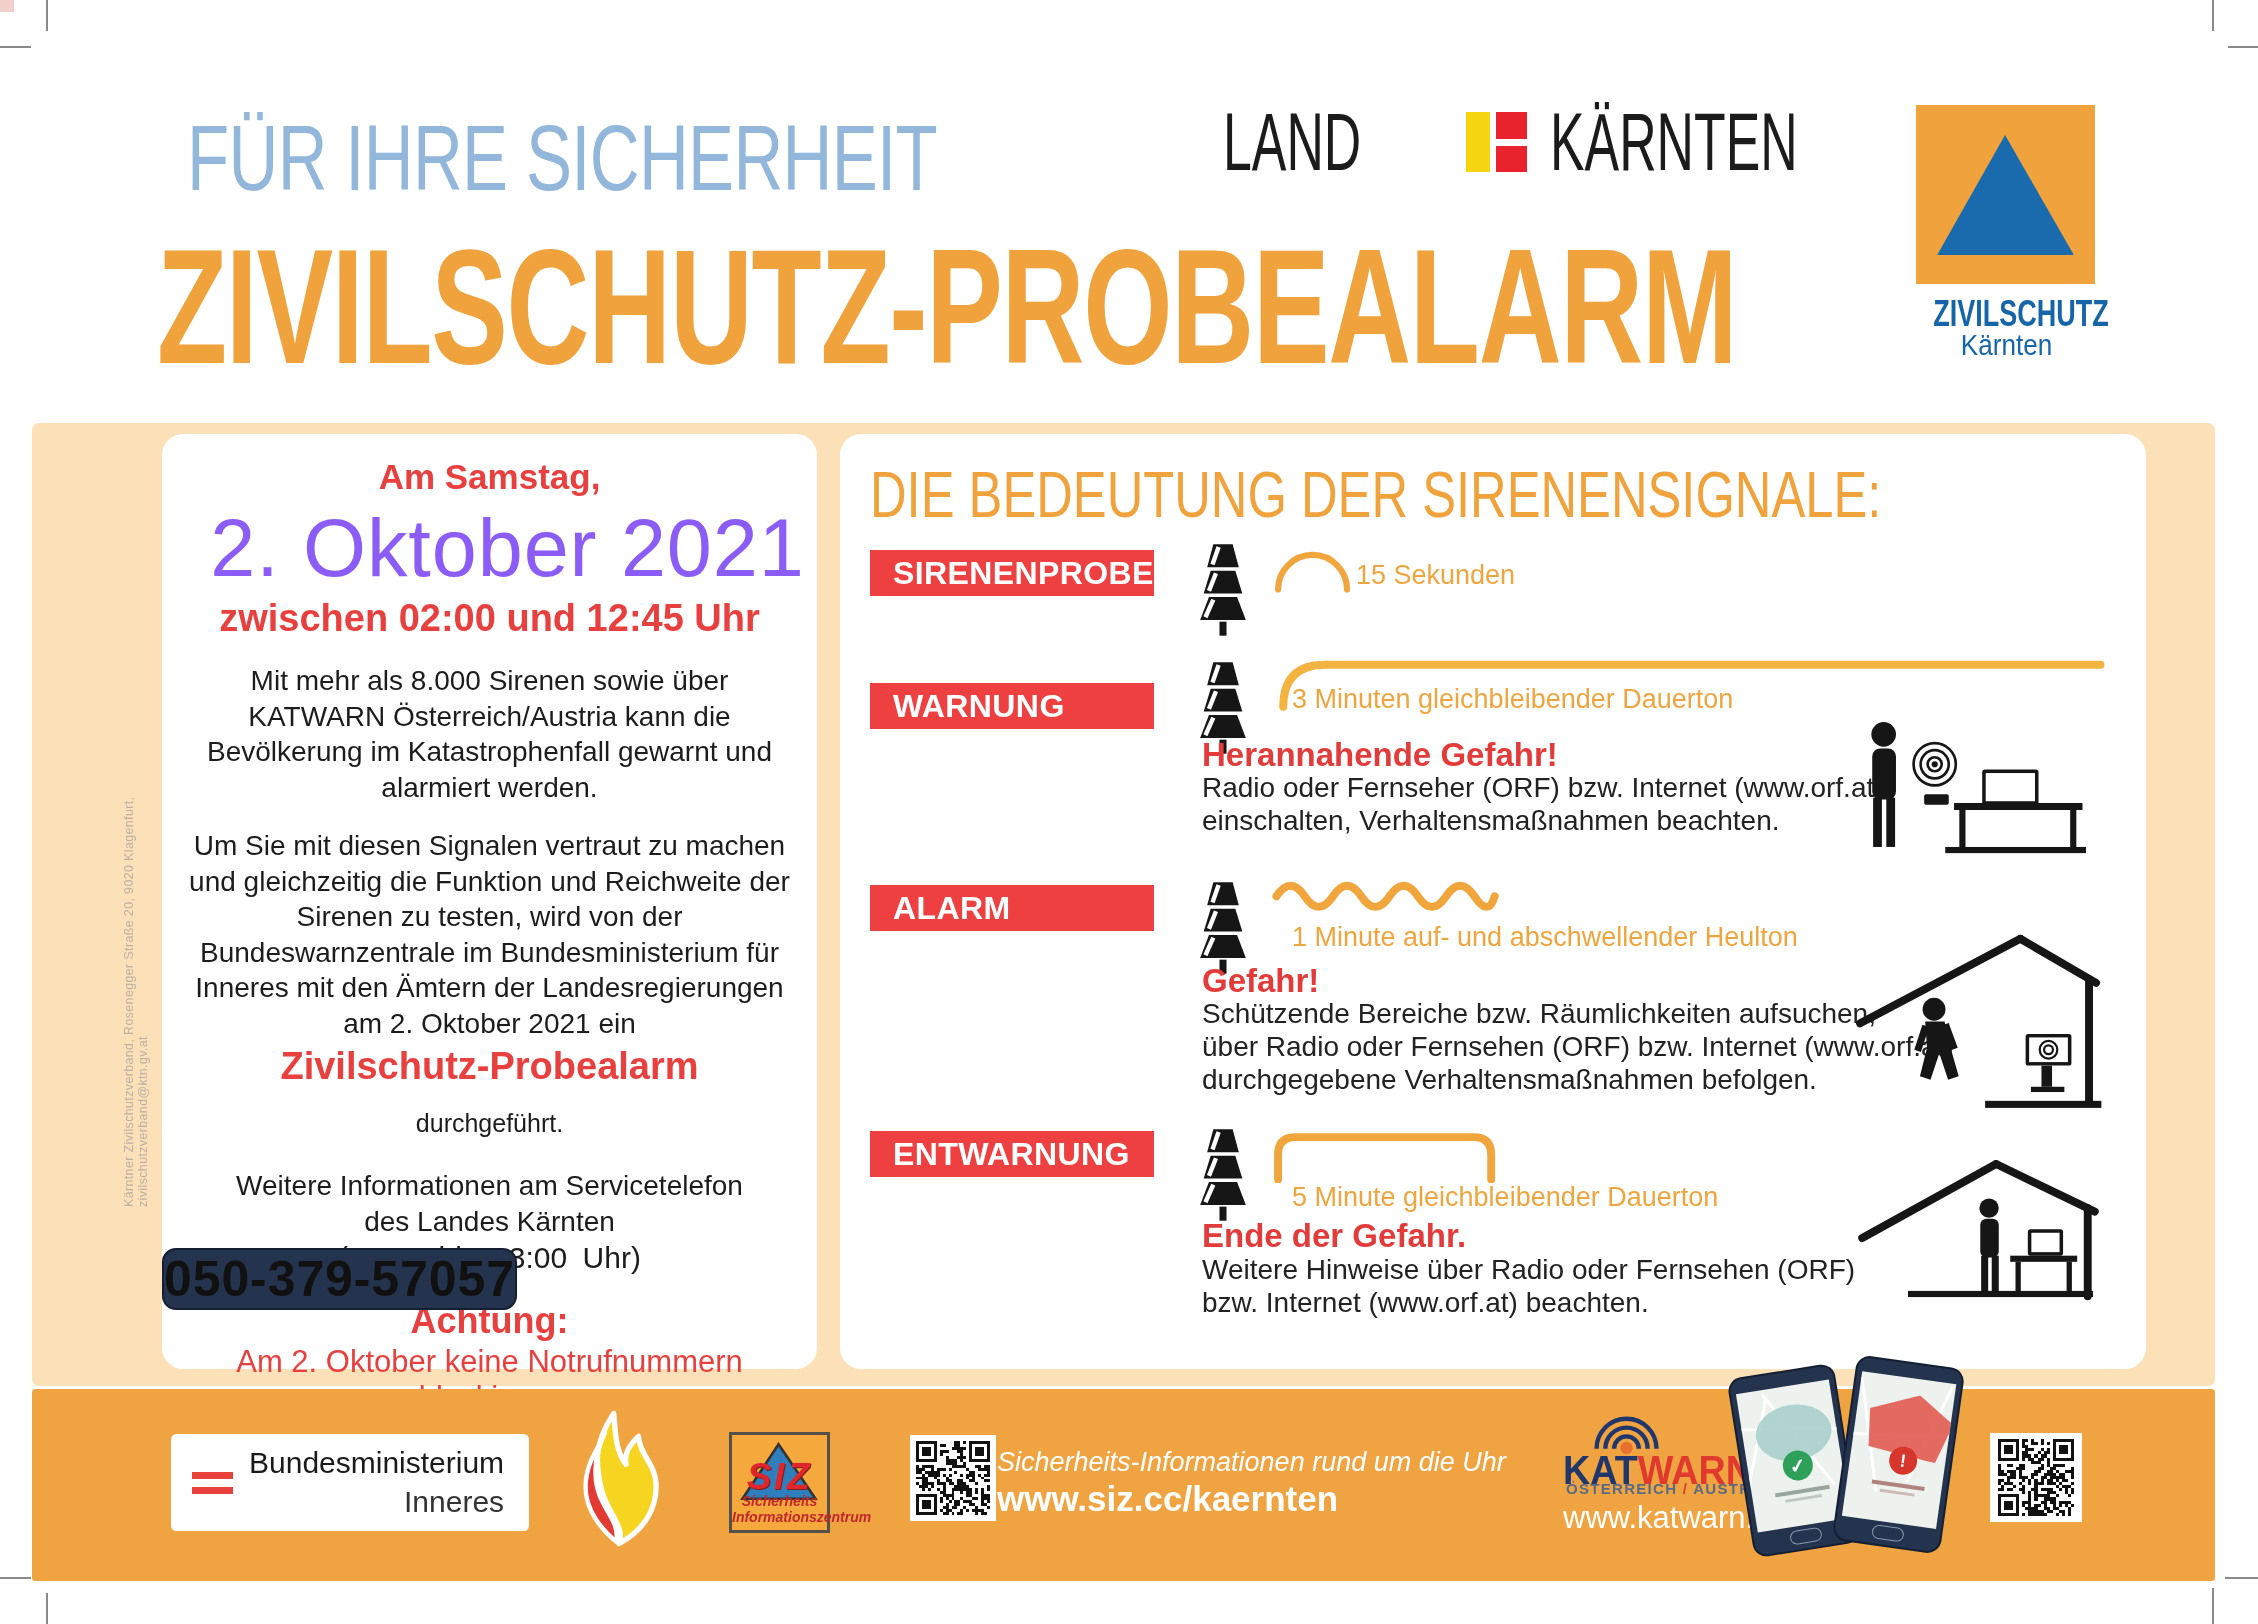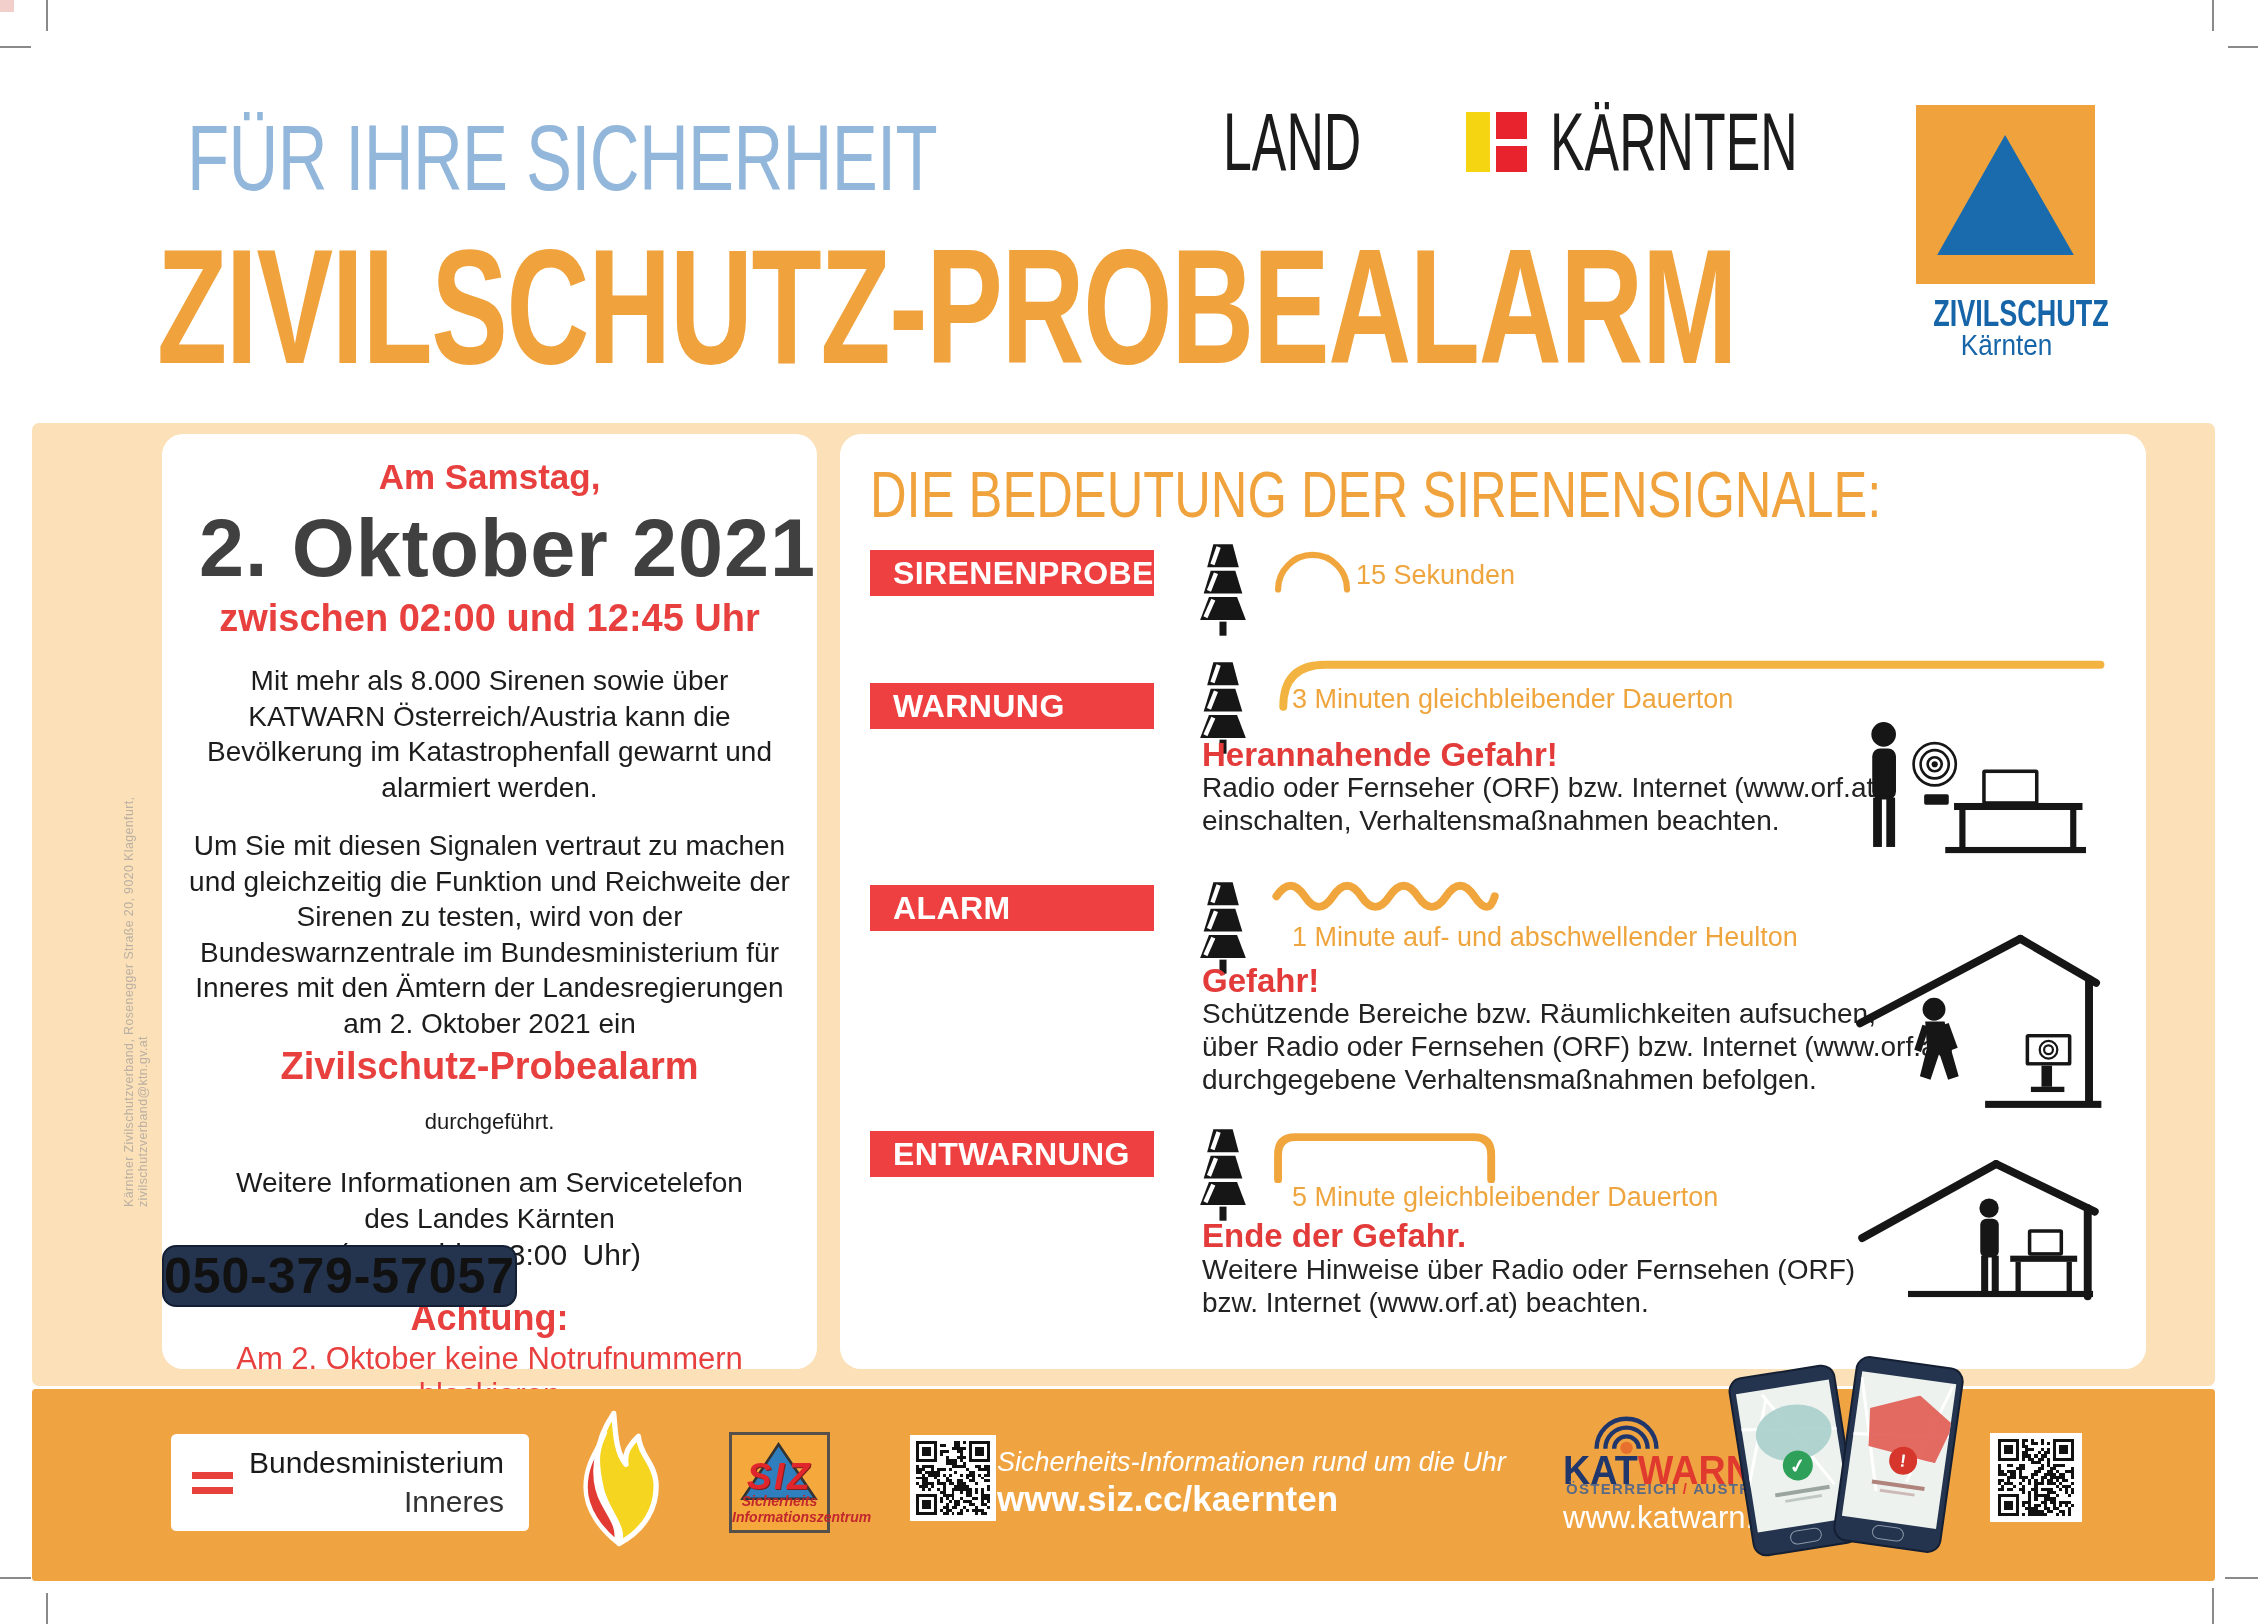--- a/index.html
+++ b/index.html
@@ -23,26 +23,26 @@
   .zs-logo-region{left:1904px;top:328px;width:205px;text-align:center;font-size:30px;color:#1565A8;}
 
   
   .peach-panel{left:32px;top:423px;width:2183px;height:963px;background:#FBE0B8;border-radius:7px;}
   .card{background:#fff;border-radius:21px;}
   .left-card{left:162px;top:434px;width:655px;height:935px;text-align:center;}
   .right-card{left:840px;top:434px;width:1306px;height:935px;}
 
   
   .lead{margin-top:23px;font-size:35px;font-weight:bold;color:#E7403E;}
-  .date{margin-top:5.3px;font-size:81px;font-weight:bold;color:#404040;letter-spacing:0.9px;margin-left:36px;}
+  .date{margin-top:5.3px;font-size:81px;font-weight:normal;color:#8b5cf6;letter-spacing:0.9px;margin-left:36px;}
   .time-range{margin-top:1.8px;font-size:38px;font-weight:bold;color:#E7403E;}
   .para{margin-top:23px;padding:0 17.6px;font-size:28px;line-height:1.27;color:#1c1c1c;}
   .hl1{margin-top:26.5px;font-size:36px;font-weight:bold;color:#E7403E;}
   .hl2{margin-top:3.5px;font-size:38px;font-weight:bold;color:#E7403E;}
-  .closing{margin-top:21px;font-size:22px;}
+  .closing{margin-top:21px;font-size:25px;}
   .service{margin-top:30px;padding:0 62px;font-size:28px;line-height:1.27;}
   .phone{margin-top:8.8px;font-size:50px;font-weight:bold;letter-spacing:0.9px;color:#111;}
   .hours{margin-top:1.8px;font-size:30px;word-spacing:7px;}
   .warn-title{margin-top:25px;font-size:36px;font-weight:bold;color:#E7403E;}
   .warn-text{margin-top:1.8px;font-size:31px;color:#E7403E;}
   .publisher{left:122px;top:757px;height:450px;writing-mode:vertical-rl;transform:rotate(180deg);
              font-size:12.4px;color:#BBB0A3;letter-spacing:0.4px;}
 
   
   .rc-title{left:30px;top:23px;font-size:65px;color:#F0A33D;letter-spacing:0;}

